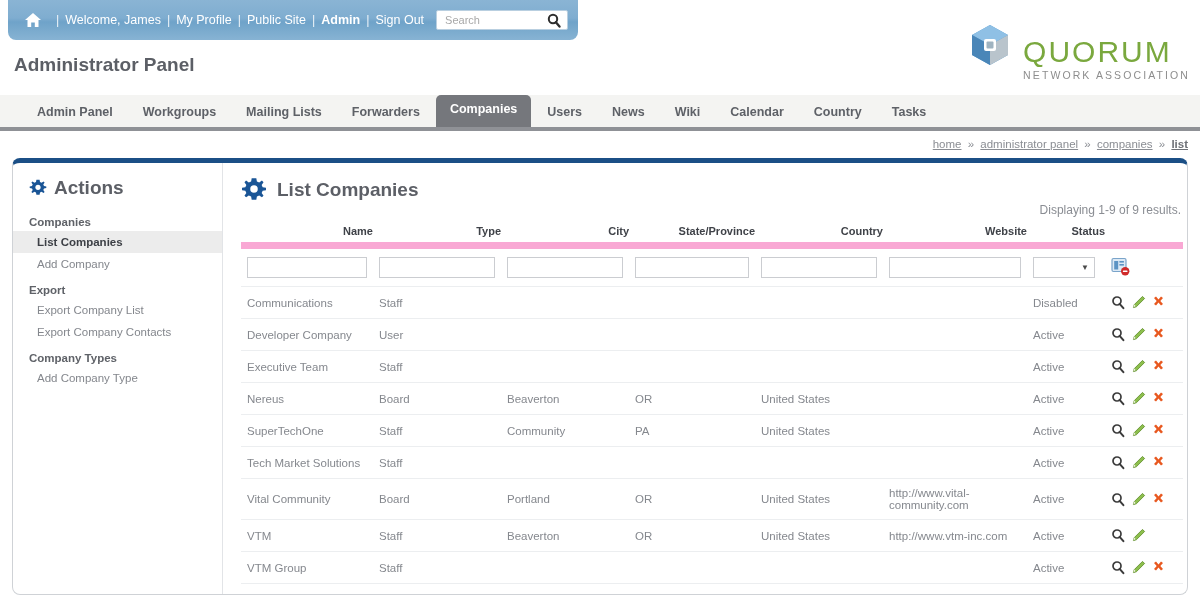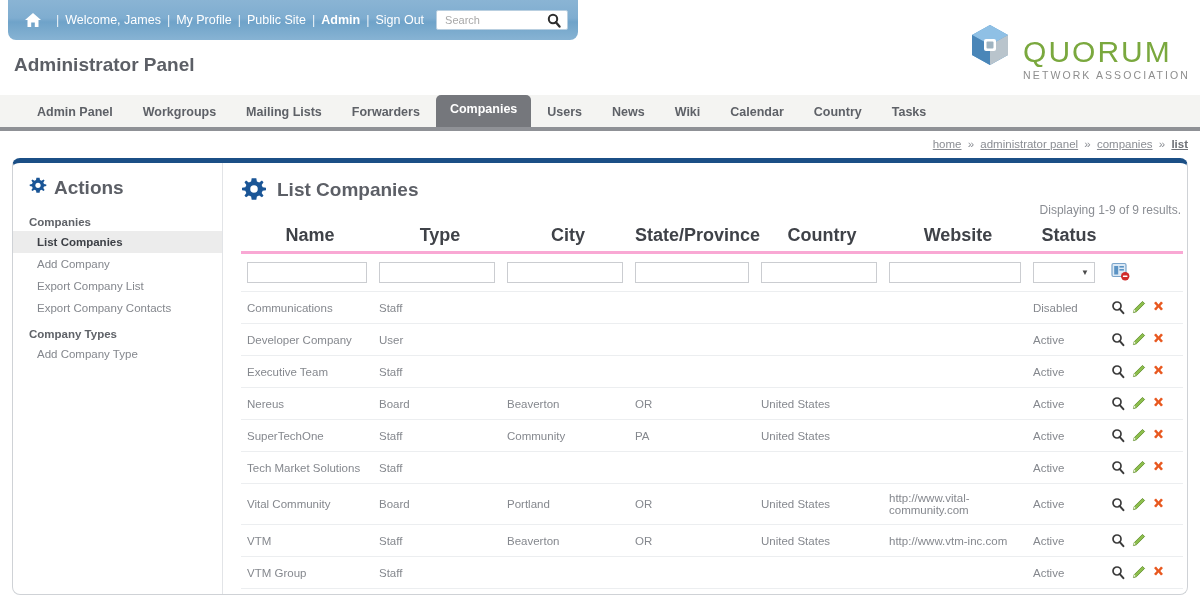--- a/index.html
+++ b/index.html
@@ -151,21 +151,21 @@
     display: flex;
     overflow: hidden;
   }
   .sidebar {
     width: 210px;
     flex: 0 0 210px;
     border-right: 1px solid #e2e4e7;
     padding: 14px 0 0 0;
   }
   .sidebar-head {
-    display: flex; 
+    display: flex; align-items: center;
     padding: 0 0 8px 16px;
   }
   .gear { width: 18px; height: 18px; margin-right: 7px; flex: 0 0 auto; }
   .gear-lg { width: 26px; height: 26px; margin-right: 10px; }
   .sidebar-head-text {
     font-size: 19px; font-weight: bold; color: #5c5f66;
   }
   .sb-group-label {
     font-size: 11.5px;
     color: #5f6268;
@@ -204,26 +204,26 @@
     color: #8a8d93;
   }
 
   table.grid {
     width: 100%;
     border-collapse: collapse;
     margin-top: 22px;
     table-layout: fixed;
   }
   table.grid th {
-    text-align: center;
-    font-size: 18px;
+    text-align: right;
+    font-size: 11px;
     font-weight: bold;
     color: #3f4248;
     padding: 0 0 5px 6px;
-    border-bottom: 3px solid #f9a8d4;
+    border-bottom: 7px solid #f9a8d4;
     white-space: nowrap;
   }
   .col-name   { width: 132px; }
   .col-type   { width: 128px; }
   .col-city   { width: 128px; }
   .col-state  { width: 126px; }
   .col-country{ width: 128px; }
   .col-web    { width: 144px; }
   .col-status { width: 78px; }
   .col-act    { width: 78px; }
@@ -383,20 +383,21 @@
           <circle cx="9" cy="8.3" r="2.6" fill="#ffffff"></circle>
         </svg>
       </span>
       <span class="sidebar-head-text">Actions</span>
     </div>
 
     <div class="sb-group-label">Companies</div>
     <div class="sb-item active">List Companies</div>
     <div class="sb-item">Add Company</div>
 
+    <div class="sb-group-label">Export</div>
     <div class="sb-item">Export Company List</div>
     <div class="sb-item">Export Company Contacts</div>
 
     <div class="sb-group-label">Company Types</div>
     <div class="sb-item">Add Company Type</div>
   </div>
 
   <div class="content">
     <div class="content-head">
       <span class="gear gear-lg">

